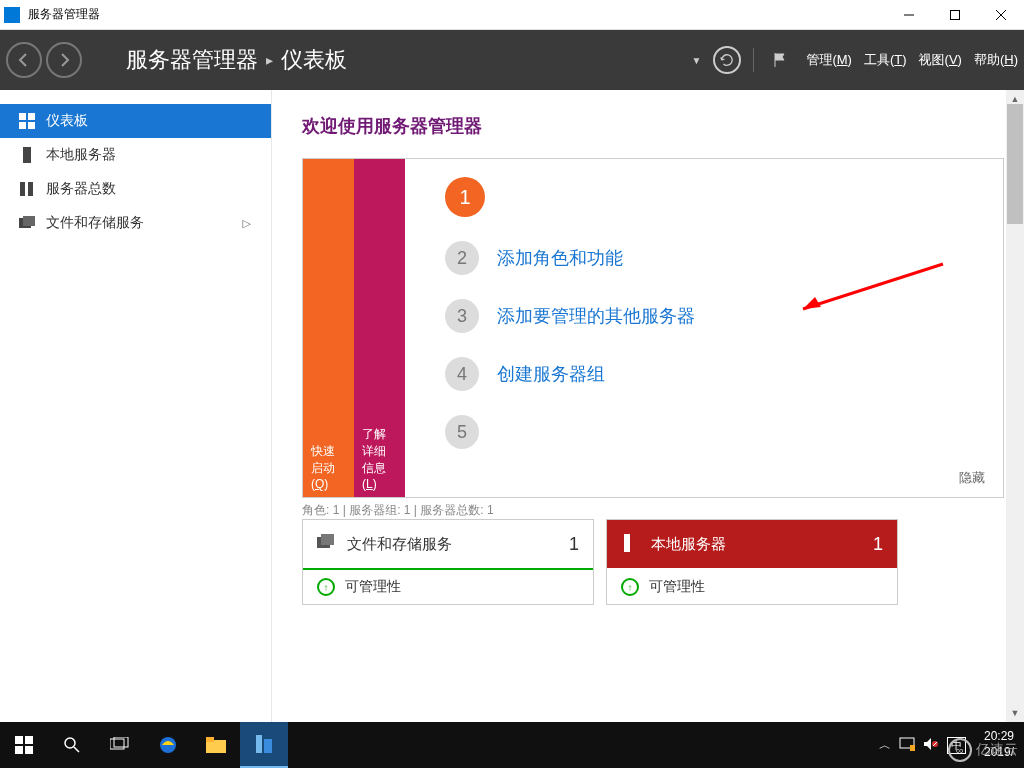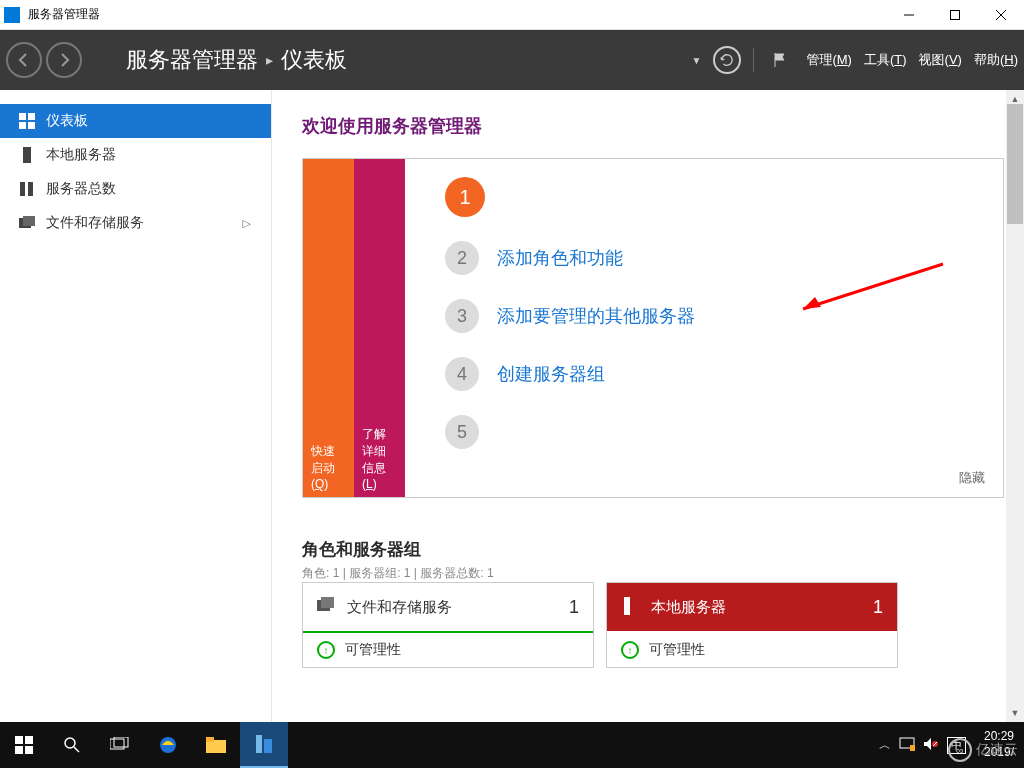--- a/index.html
+++ b/index.html
@@ -228,21 +228,20 @@
         </div>
         <div class="wb-hide">隐藏</div>
 
         <svg class="arrow" width="160" height="60" viewBox="0 0 160 60">
           <line x1="150" y1="5" x2="10" y2="50" stroke="#ff0000" stroke-width="3"></line>
           <polygon points="10,50 22,38 28,48" fill="#ff0000"></polygon>
         </svg>
       </div>
     </div>
 
-    <div class="roles-title">角色和服务器组</div>
     <div class="roles-sub">角色: 1 | 服务器组: 1 | 服务器总数: 1</div>
     <div class="tiles">
       <div class="tile">
         <div class="tile-head">
           <span class="ticon"><svg width="18" height="16" viewBox="0 0 18 16">
                 <rect x="0" y="3" width="13" height="11" fill="#555"></rect>
                 <rect x="4" y="0" width="13" height="11" fill="#777"></rect>
               </svg></span>
           <span>文件和存储服务</span>
           <span class="count">1</span>

